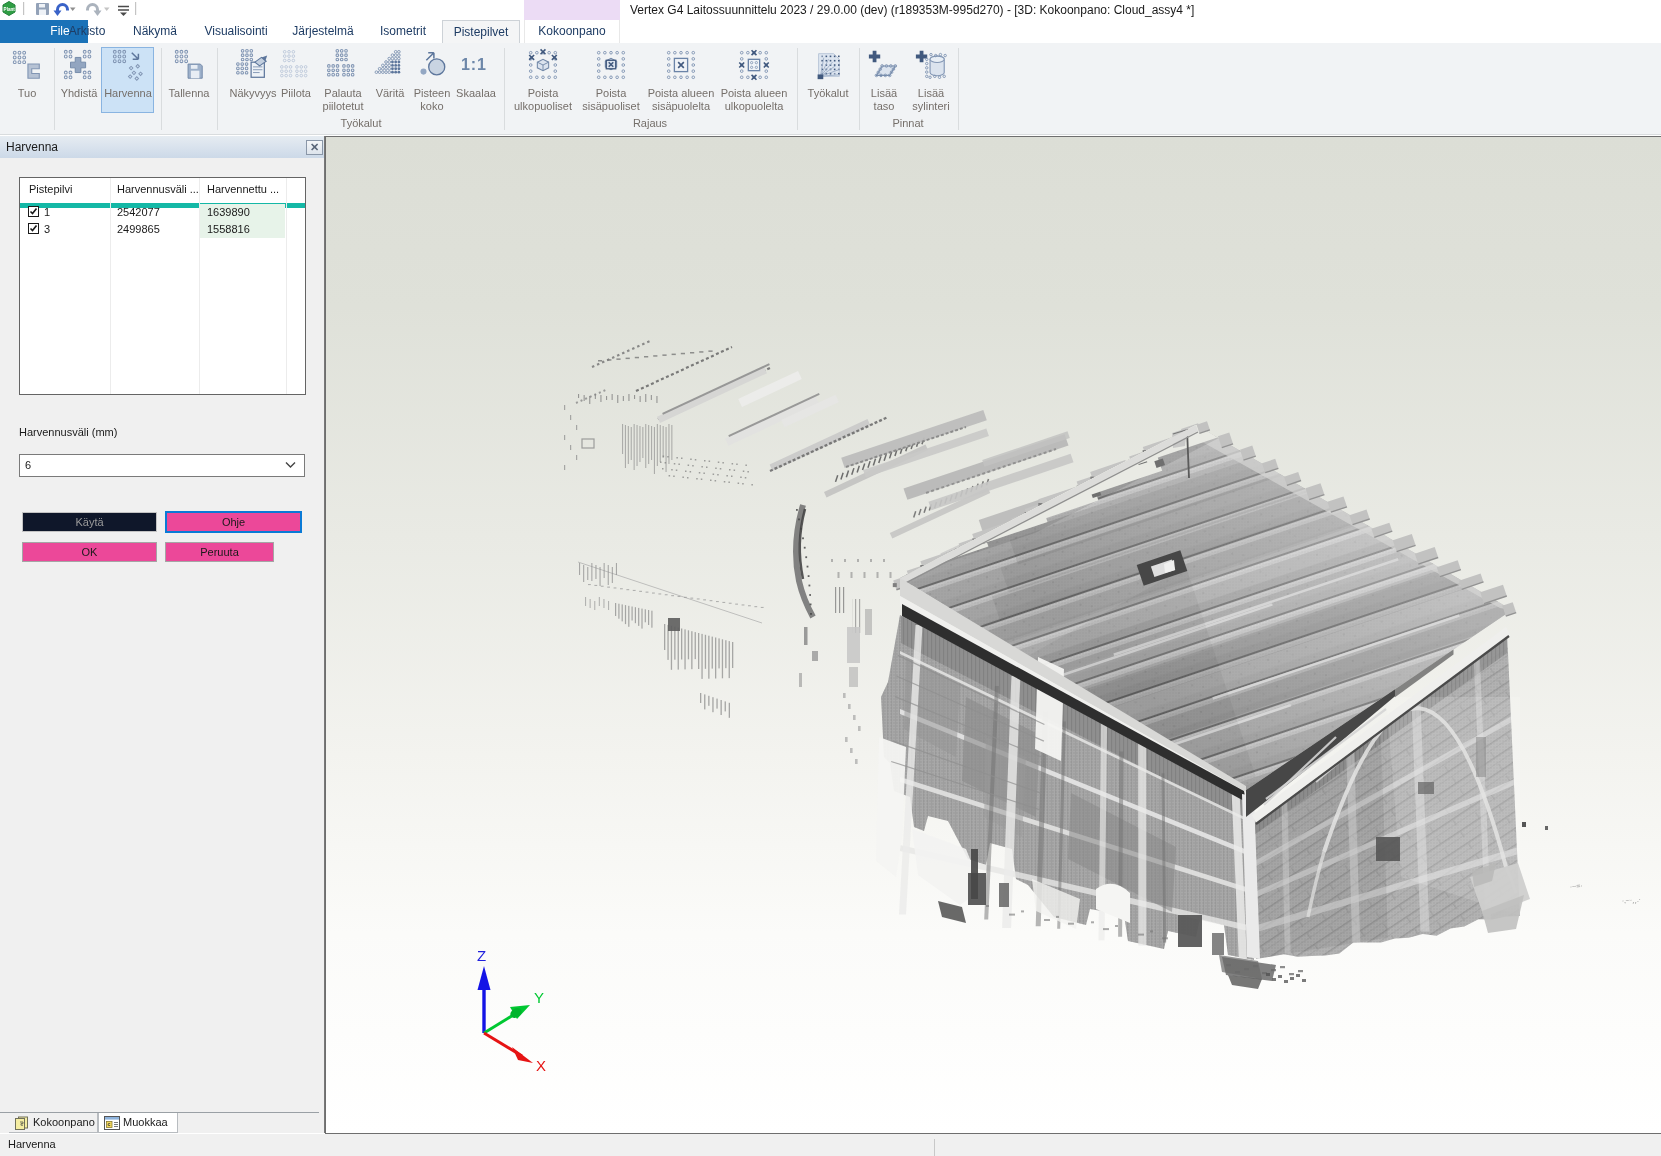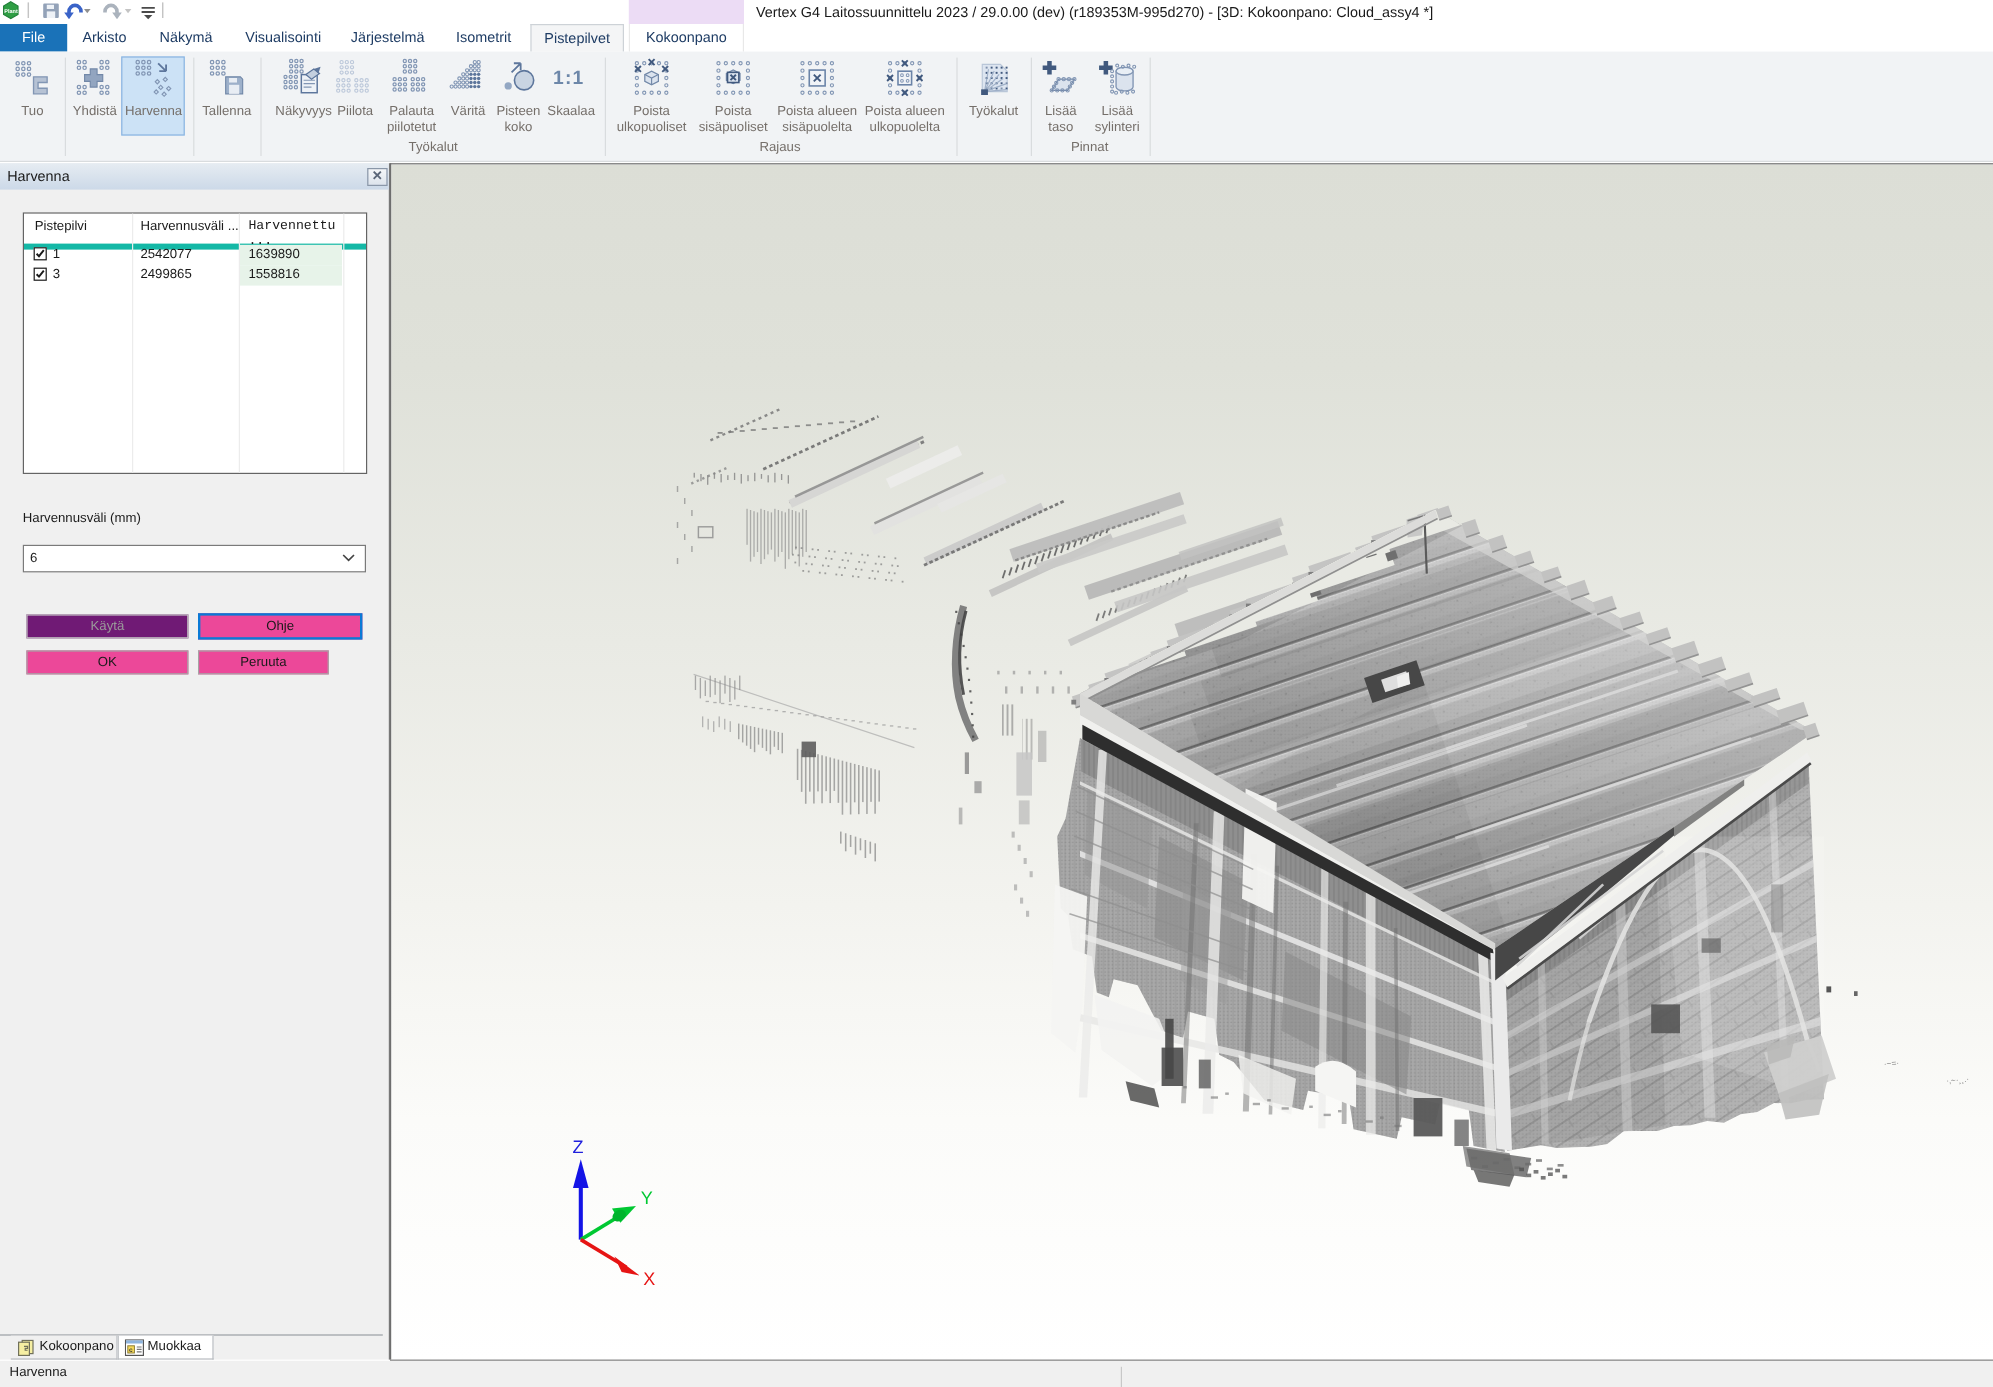--- a/index.html
+++ b/index.html
@@ -5,51 +5,51 @@
 html,body{margin:0;padding:0;}
 body{width:1661px;height:1156px;overflow:hidden;font-family:"Liberation Sans",sans-serif;background:#fff;position:relative;}
 .abs{position:absolute;}
 
 #titlebar{left:0;top:0;width:1661px;height:20px;background:#fff;}
 #purplebox{left:524px;top:0;width:96px;height:20px;background:#ecdcf5;}
 #titletext{left:630px;top:3px;font-size:12px;color:#1a1a1a;white-space:nowrap;}
 
 #tabrow{left:0;top:20px;width:1661px;height:23px;background:#fff;}
 .rtab{position:absolute;top:0;height:23px;line-height:23px;text-align:center;font-size:12px;color:#1e3c64;}
-#tab-file{left:0;width:56px;background:#1a72b8;color:#fff;}
+#tab-file{left:0;width:56px;background:#1a72b8;color:#fff;padding-left:32px;}
 #tab-pp{left:442px;width:78px;background:#f4f5f6;border:1px solid #cdd2d7;border-bottom:none;box-sizing:border-box;}
 #tab-kok{left:524px;width:96px;background:#fff;border:1px solid #e8e8e8;border-top:none;border-bottom:none;box-sizing:border-box;}
 
 #ribbon{left:0;top:43px;width:1661px;height:92px;background:#f1f3f5;border-bottom:1px solid #d9dcde;box-sizing:border-box;}
 .vsep{position:absolute;top:5px;height:82px;width:1px;background:#d9dcde;}
 .rlabel{position:absolute;font-size:11px;color:#756f6a;text-align:center;line-height:13px;white-space:nowrap;transform:translateX(-50%);}
 .glabel{position:absolute;top:74px;font-size:11px;color:#756f6a;text-align:center;transform:translateX(-50%);}
 .ricon{position:absolute;width:34px;height:34px;transform:translateX(-50%);}
 #harvsel{left:101px;top:4px;width:53px;height:66px;background:#cce2f6;border:1px solid #89b4e1;box-sizing:border-box;}
 
 #panel{left:0;top:136px;width:325px;height:997px;background:#f0f0f0;border-right:1px solid #787878;box-sizing:border-box;}
 #dlgtitle{left:0;top:0;width:324px;height:22px;background:linear-gradient(180deg,#e6ecf2,#ccd9e8);}
 #dlgtitle span{position:absolute;left:6px;top:4px;font-size:12px;color:#1a1a1a;}
 #dlgclose{left:306px;top:4px;width:17px;height:15px;background:linear-gradient(180deg,#f4f6f8,#dde4ec);border:1px solid #8a97a8;box-sizing:border-box;text-align:center;line-height:13px;font-size:11px;color:#5a6678;font-weight:bold;}
 #tablebox{left:19px;top:41px;width:287px;height:218px;background:#fff;border:1px solid #646464;box-sizing:border-box;}
 #tablebox .hdr{position:absolute;top:0;left:0;width:100%;height:25px;border-bottom:5px solid #14b8a6;}
-#tablebox .col1{left:9px;}#tablebox .col2{left:97px;}#tablebox .col3{left:187px;font-family:Liberation Mono, monospace;}
+#tablebox .col1{left:9px;}#tablebox .col2{left:97px;}#tablebox .col3{left:187px;}
 #tablebox .htxt{position:absolute;top:5px;font-size:11px;color:#1a1a1a;}
 #tablebox .vline{position:absolute;top:0;width:1px;height:100%;background:#ececec;}
 .trow{position:absolute;left:0;width:100%;height:17px;font-size:11px;color:#1a1a1a;}
 .greencell{position:absolute;left:180px;width:85px;height:17px;background:#e7f3e9;}
 .cellv{position:absolute;top:2px;}
 .cb{position:absolute;left:8px;top:2px;width:11px;height:11px;border:1px solid #1a1a1a;box-sizing:border-box;background:#fff;}
 .cb svg{position:absolute;left:0;top:0;}
 #hvlabel{left:19px;top:290px;font-size:11px;color:#1a1a1a;}
 #combo{left:19px;top:318px;width:286px;height:23px;background:#fff;border:1px solid #7a7a7a;box-sizing:border-box;}
 #combo .val{position:absolute;left:5px;top:4px;font-size:11px;color:#1a1a1a;}
 #combo .chev{position:absolute;right:8px;top:6px;}
 .btn{position:absolute;height:20px;background:#ec4899;border:1px solid #a5a5a5;box-sizing:border-box;text-align:center;font-size:11px;color:#1a1a1a;line-height:18px;}
-#btn-kayta{left:22px;top:376px;width:135px;background:#701a75;border-color:#c3c3c3;color:#9a9a9a;}
+#btn-kayta{left:22px;top:376px;width:135px;background:#0f172a;border-color:#c3c3c3;color:#9a9a9a;}
 #btn-ohje{left:165px;top:375px;width:137px;height:22px;border:2px solid #0a7ad6;line-height:18px;}
 #btn-ok{left:22px;top:406px;width:135px;}
 #btn-per{left:165px;top:406px;width:109px;}
 
 #btabline{left:0;top:1112px;width:319px;height:1px;background:#9aa0a5;}
 .btab{position:absolute;top:1113px;height:20px;box-sizing:border-box;font-size:11px;color:#1a1a1a;}
 #btab1{left:9px;width:89px;background:#f0f0f0;border:1px solid #b8bcc0;border-top:none;border-left:none;}
 #btab2{left:98px;width:80px;background:#fff;border:1px solid #b8bcc0;border-top:none;}
 .btab .ic{position:absolute;left:5px;top:3px;}
 .btab .tx{position:absolute;left:24px;top:3px;}

